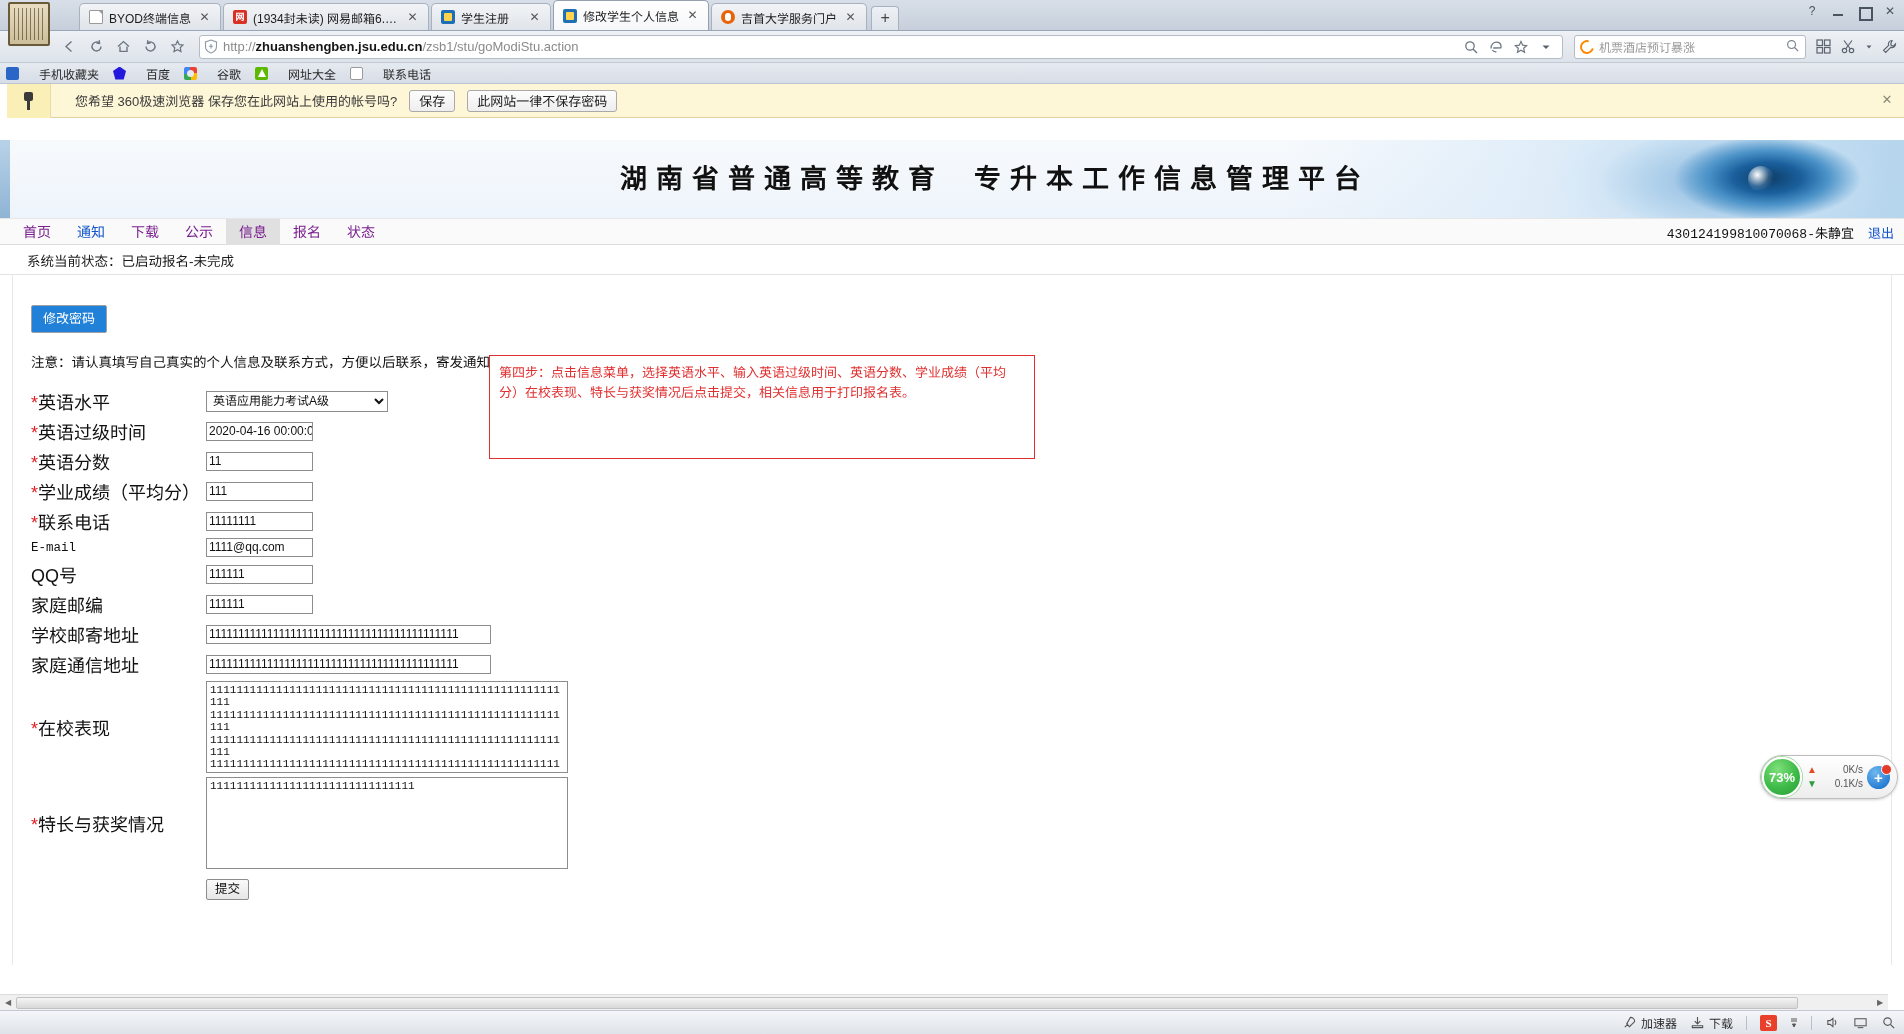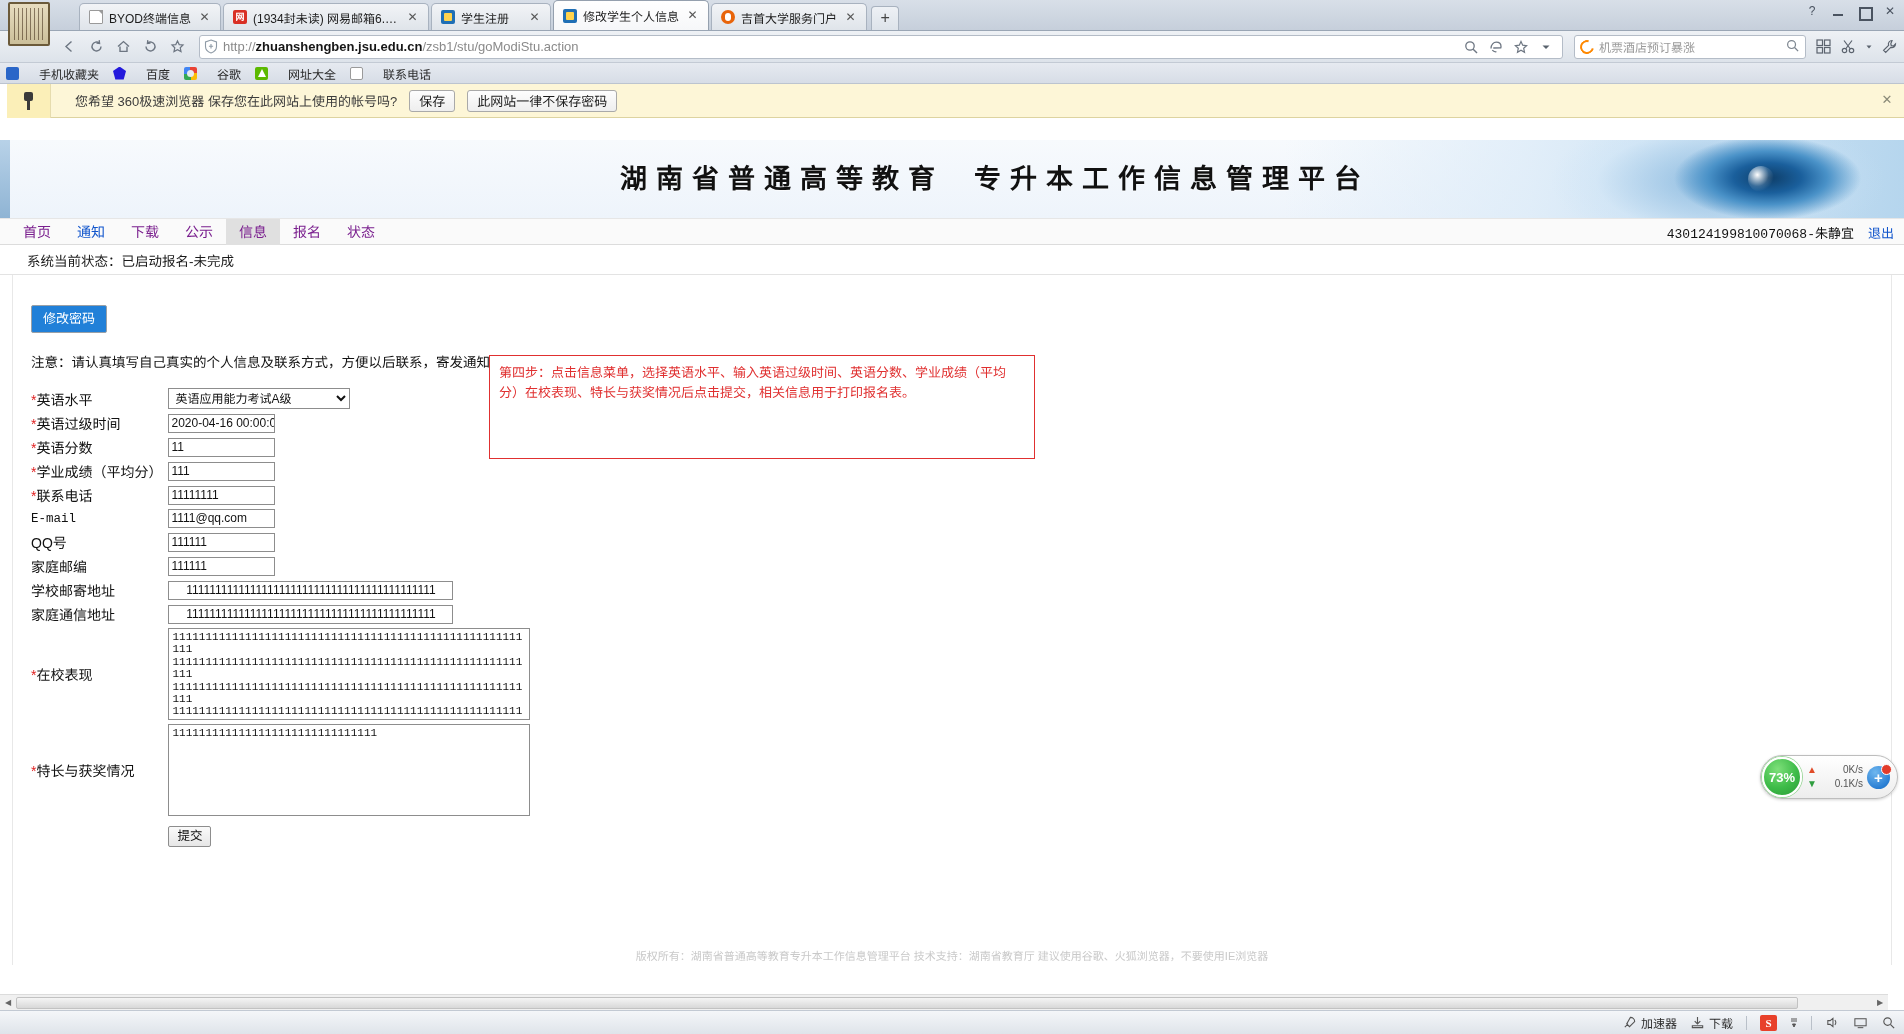--- a/index.html
+++ b/index.html
@@ -316,21 +316,21 @@
     font-size: 13.5px;
     color: #111;
   }
   .formtable {
     margin: 15px 0 0 18px;
     border-collapse: separate;
     border-spacing: 0;
   }
   .formtable td { padding: 2px 0; vertical-align: middle; }
   .lbl {
-    font-size: 14px;
+    font-size: 18px;
     color: #111;
     width: 125px;
     white-space: nowrap;
     padding-right: 6px !important;
     font-family: "Liberation Sans", sans-serif;
   }
   .lbl.mono { font-family: "Liberation Mono","DejaVu Sans Mono", monospace; font-size: 12.5px; }
   .req { color: #e02020; }
   .fld {
     height: 19px;
@@ -339,21 +339,21 @@
     font-size: 12px;
     padding: 0 2px;
     color: #111;
     font-family: "Liberation Sans", sans-serif;
     display: block;
     line-height: 17px;
     overflow: hidden;
     white-space: nowrap;
   }
   .w-short { width: 107px; }
-  .w-long  { width: 285px; text-align: center; }
+  .w-long  { width: 285px; }
   select.fld {
     width: 182px;
     height: 21px;
     border: 1px solid #8d8d8d;
     background: #fff;
     font-size: 12px;
     padding-left: 2px;
   }
   .ta {
     width: 362px;
@@ -777,21 +777,20 @@
                 <div class="ta ta2">1111111111111111111111111111111</div>
               </td>
         </tr>
         <tr>
           <td class="lbl"></td>
           <td><div class="btn-submit" style="display:inline-block">提交</div></td>
         </tr>
       </tbody>
         </table>
 
-      <div class="footer-text">版权所有：湖南省普通高等教育专升本工作信息管理平台  技术支持：湖南省教育厅  建议使用谷歌、火狐浏览器，不要使用IE浏览器</div>
     </div>
 
     <div class="hscroll">
       <div class="arrow">◀</div>
       <div class="track">
           <div class="thumb"></div>
         </div>
       <div class="arrow">▶</div>
     </div>
   </div>

